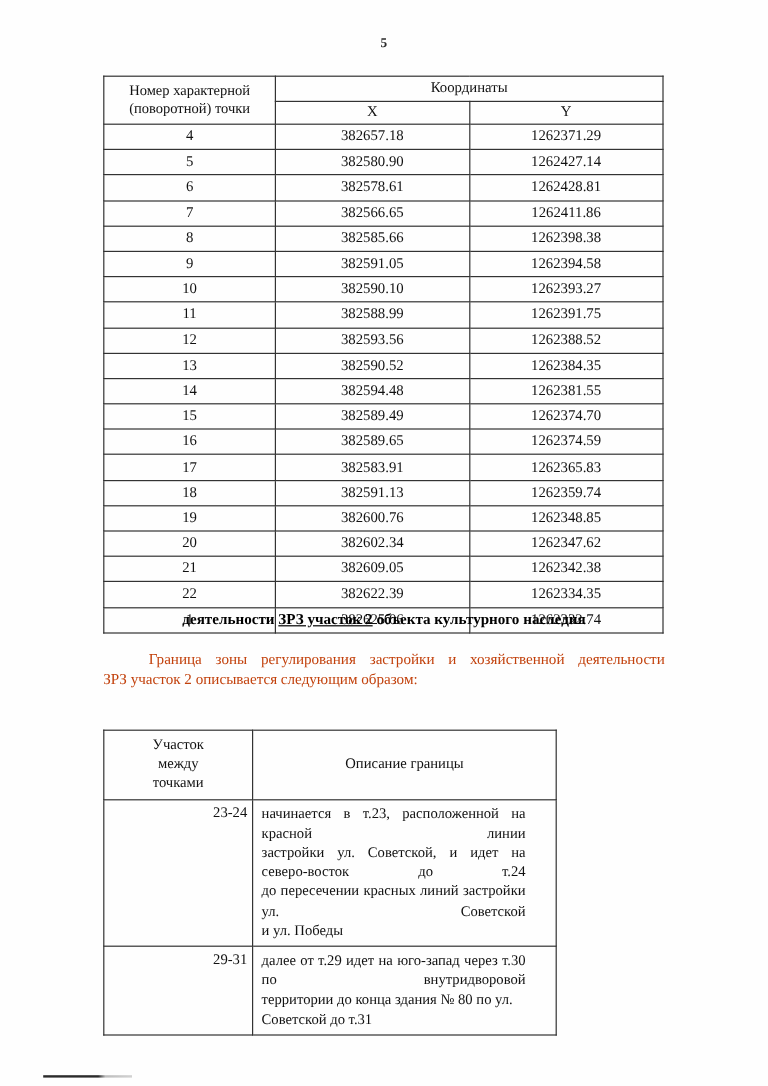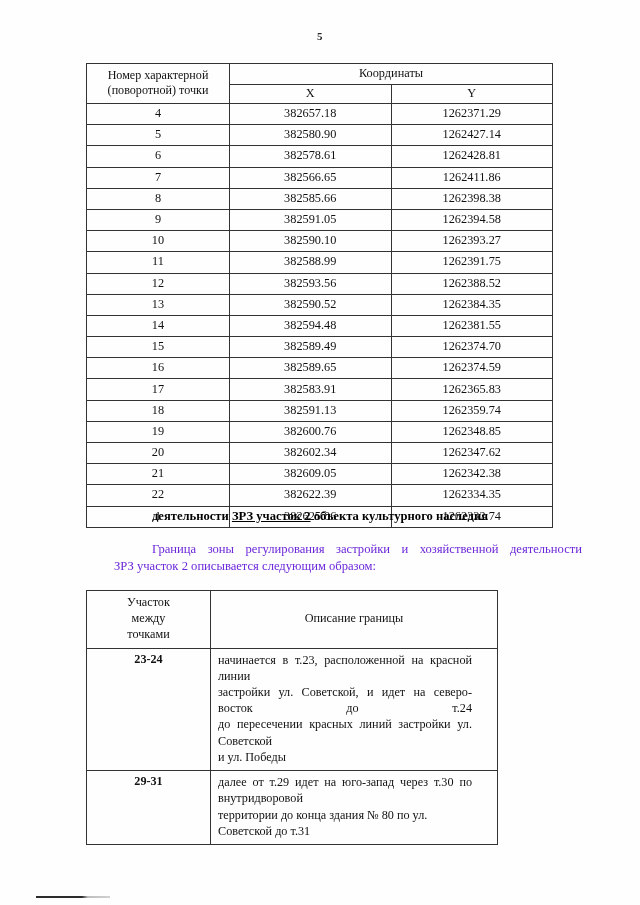--- a/index.html
+++ b/index.html
@@ -105,57 +105,55 @@
   
   .intro-para {
     position: absolute;
     left: 86px;
     top: 541px;
     width: 468px;
     font-size: 12.6px;
     line-height: 1.35;
     text-align: justify;
     text-indent: 38px;
-    color: #6d28d9;
-    margin-left: 28px;
+    color: #c2410c;
   }
   .intro-para .l2 {
     display: block;
     text-indent: 0;
   }
   .intro-para .just1 {
     display: block;
     text-align: justify;
     text-align-last: justify;
     text-indent: 38px;
   }
 
   
   .desc-table {
     position: absolute;
     left: 86px;
-    top: 590px;
-    width: 412px;
+    top: 608px;
+    width: 378px;
     font-size: 12.2px;
   }
   .desc-table .d-hdr-seg {
     width: 111px;
     text-align: center;
     line-height: 1.3;
     padding: 4px 6px 5px;
   }
   .desc-table .d-hdr-desc {
     text-align: center;
     padding: 4px 6px 5px;
   }
   .desc-table td.d-seg {
-    text-align: center;
+    text-align: right;
     vertical-align: top;
     padding: 3px 4px 4px;
-    font-weight: bold;
   }
   .desc-table td.d-desc {
     text-align: justify;
     vertical-align: top;
     padding: 3px 25px 5px 7px;
     line-height: 1.33;
   }
   .desc-table td.d-desc .jline {
     display: block;
     text-align: justify;

